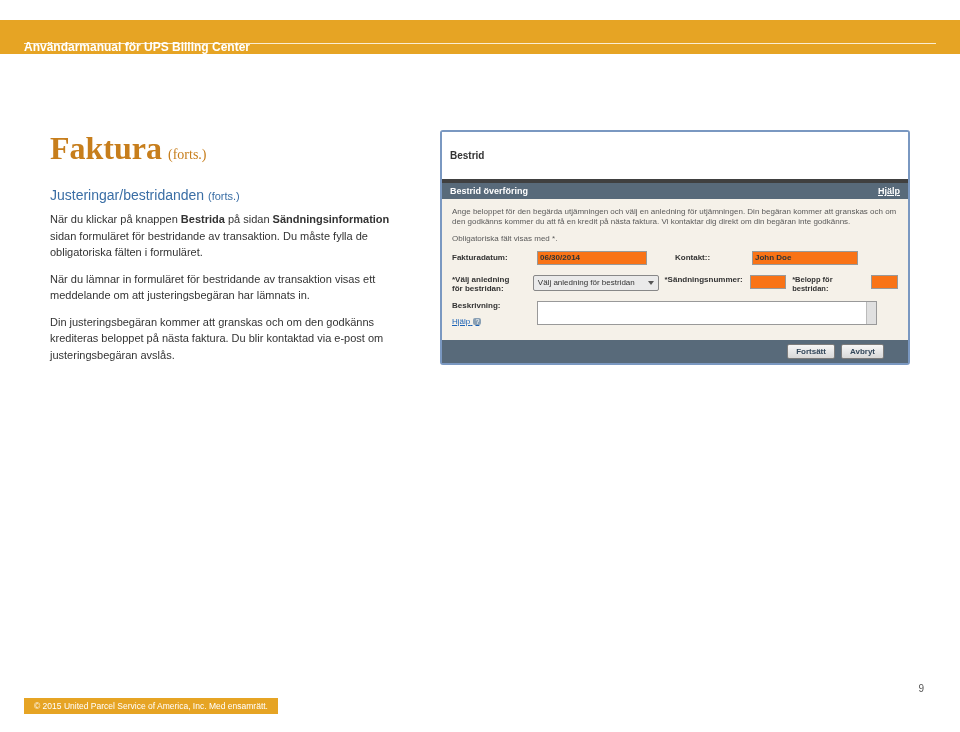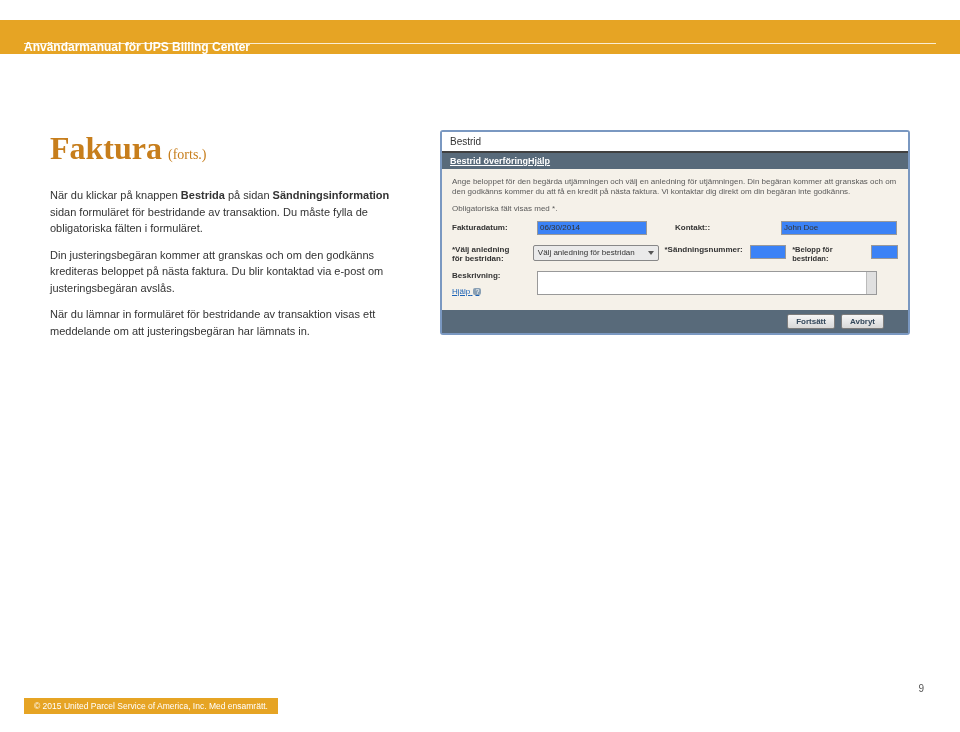--- a/index.html
+++ b/index.html
@@ -16,29 +16,29 @@
   .heading-row { display: flex; align-items: baseline; gap: 6px; margin-bottom: 20px; }
   .heading-main { font-family: "Times New Roman", Georgia, serif; color: #c77e1c; font-size: 32px; font-weight: 600; }
   .heading-suffix { font-family: "Times New Roman", Georgia, serif; color: #c77e1c; font-size: 14px; }
   .subhead { color: #3a6ea5; font-size: 14px; margin-bottom: 8px; }
   .subhead .suffix { font-size: 11px; }
   .body-p { font-size: 11px; line-height: 1.5; color: #333; margin-bottom: 10px; }
   .body-p b { font-weight: bold; }
 
   
   .mock { position: absolute; top: 130px; left: 440px; width: 470px; border: 2px solid #7a98c1; border-radius: 3px; background: #fdfdfd; font-family: Verdana, Arial, sans-serif; }
-  .mock-title { background: #fff; border-bottom: 2px solid #404040; padding: 4px 8px; font-size: 10px; font-weight: normal; color: #333; }
-  .mock-bar { background: #586a7a; color: #fff; padding: 3px 8px; font-size: 9px; display: flex; align-items: center; font-weight: bold; text-decoration: underline; }
+  .mock-title { background: #fff; border-bottom: 4px solid #404040; padding: 18px 8px; font-size: 10px; font-weight: bold; color: #333; }
+  .mock-bar { background: #586a7a; color: #fff; padding: 3px 8px; font-size: 9px; display: flex; justify-content: space-between; align-items: center; font-weight: bold; }
   .mock-bar .help { text-decoration: underline; cursor: pointer; }
   .mock-body { background: #f5f1e9; padding: 8px 10px; }
   .mock-desc { font-size: 8px; color: #5a5a5a; line-height: 1.3; margin-bottom: 6px; }
   .mock-note { font-size: 8px; color: #5a5a5a; margin-bottom: 8px; }
   .form-row { display: flex; margin-bottom: 4px; align-items: center; }
   .form-label { font-size: 8px; font-weight: bold; color: #333; }
-  .form-input { height: 14px; border: 1px solid #999; background: #3b82f6; font-size: 8px; padding: 0 2px; display: flex; align-items: center; color: #333; border-radius: 0; }
+  .form-input { height: 14px; border: 1px solid #999; background: #f97316; font-size: 8px; padding: 0 2px; display: flex; align-items: center; color: #333; border-radius: 0; font-weight: bold; }
   .form-select { height: 16px; border: 1px solid #888; background: #eaeaea; font-size: 8px; padding: 0 4px; display: flex; align-items: center; color: #333; position: relative; border-radius: 2px; }
   .form-select::after { content: ""; position: absolute; right: 4px; top: 5px; border-left: 3px solid transparent; border-right: 3px solid transparent; border-top: 4px solid #555; }
   .textarea { width: 340px; height: 24px; border: 1px solid #999; background: #fff; position: relative; }
   .textarea .sb { position: absolute; right: 0; top: 0; bottom: 0; width: 10px; background: #e0e0e0; border-left: 1px solid #bbb; }
   .button-row { background: #586a7a; padding: 4px 24px; display: flex; justify-content: flex-end; gap: 6px; }
   .btn { font-size: 8px; font-weight: bold; color: #33475a; background: linear-gradient(#f6f6f6,#d8d8d8); border: 1px solid #7c7c7c; border-radius: 2px; padding: 2px 8px; cursor: pointer; }
   .help-link { color: #1b62b5; text-decoration: underline; font-size: 8px; cursor: pointer; }
 
   .footer { position: absolute; bottom: 18px; left: 24px; right: 24px; }
   .page-number { position: absolute; bottom: 38px; right: 36px; font-size: 10px; color: #555; }
@@ -52,43 +52,47 @@
   <div class="header-band">
     <div class="header-title">Användarmanual för UPS Billing Center</div>
   </div>
   <div class="header-line"></div>
 
   <div class="left-col">
     <div class="heading-row">
       <span class="heading-main">Faktura</span>
       <span class="heading-suffix">(forts.)</span>
     </div>
+    <div class="subhead">
+      <span>Justeringar/bestridanden</span>
+      <span class="suffix">(forts.)</span>
+    </div>
     <p class="body-p">
       <span>När du klickar på knappen </span><b>Bestrida</b><span> på sidan </span><b>Sändningsinformation</b><span> sidan formuläret för bestridande av transaktion. Du måste fylla de obligatoriska fälten i formuläret.</span>
     </p>
+    <p class="body-p">När du lämnar in formuläret för bestridande av transaktion visas ett meddelande om att justeringsbegäran har lämnats in.</p>
     <p class="body-p">Din justeringsbegäran kommer att granskas och om den godkänns krediteras beloppet på nästa faktura. Du blir kontaktad via e-post om justeringsbegäran avslås.</p>
-    <p class="body-p">När du lämnar in formuläret för bestridande av transaktion visas ett meddelande om att justeringsbegäran har lämnats in.</p>
   </div>
 
   <div class="mock">
     <div class="mock-title">Bestrid</div>
     <div class="mock-bar">
       <span>Bestrid överföring</span>
       <span class="help">Hjälp</span>
     </div>
     <div class="mock-body">
       <div class="mock-desc">Ange beloppet för den begärda utjämningen och välj en anledning för utjämningen. Din begäran kommer att granskas och om den godkänns kommer du att få en kredit på nästa faktura. Vi kontaktar dig direkt om din begäran inte godkänns.</div>
       <div class="mock-note">Obligatoriska fält visas med *.</div>
 
       <div class="form-row">
         <div class="form-label" style="width:85px">Fakturadatum:</div>
         <div class="form-input" style="width:110px">06/30/2014</div>
         <div style="width:28px"></div>
-        <div class="form-label" style="width:106px">Kontakt::</div>
-        <div class="form-input" style="width:116px">John Doe</div>
+        <div class="form-label" style="width:77px">Kontakt::</div>
+        <div class="form-input" style="width:106px">John Doe</div>
       </div>
 
 
 
       <div style="height:6px"></div>
 
       <div class="form-row" style="align-items:flex-start">
         <div style="width:85px">
           <div class="form-label">*Välj anledning</div>
           <div class="form-label">för bestridan:</div>

